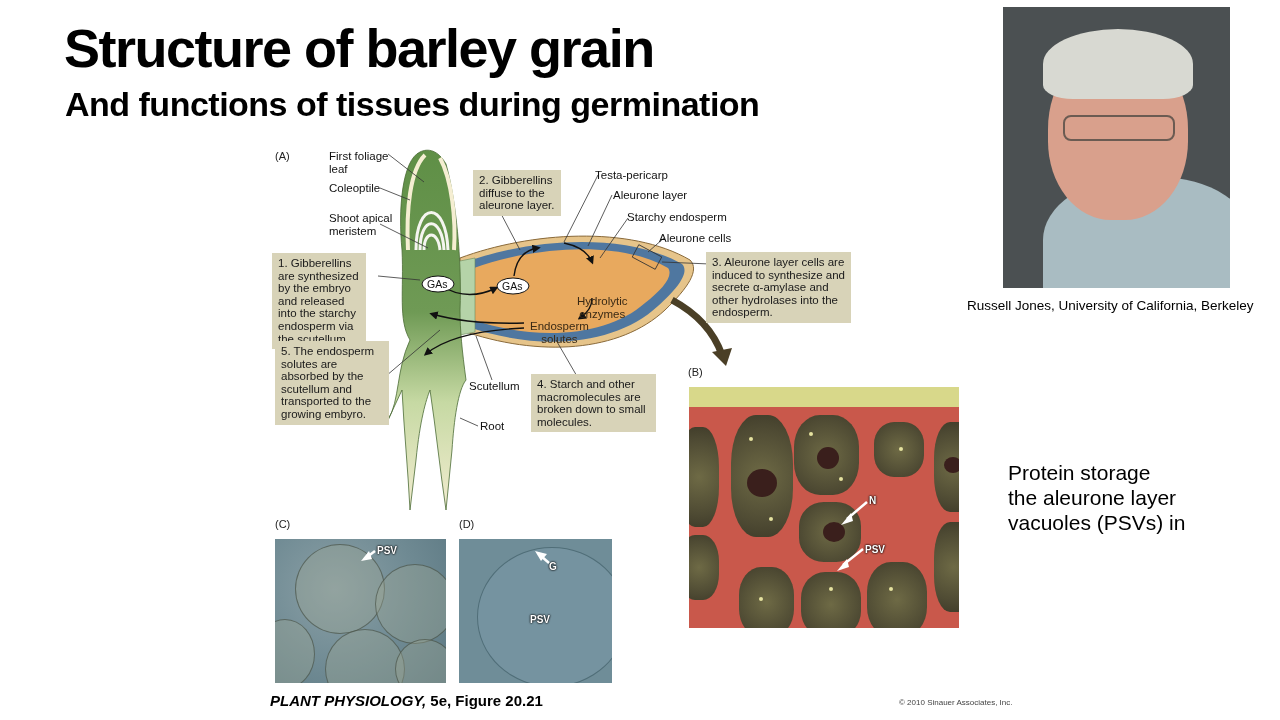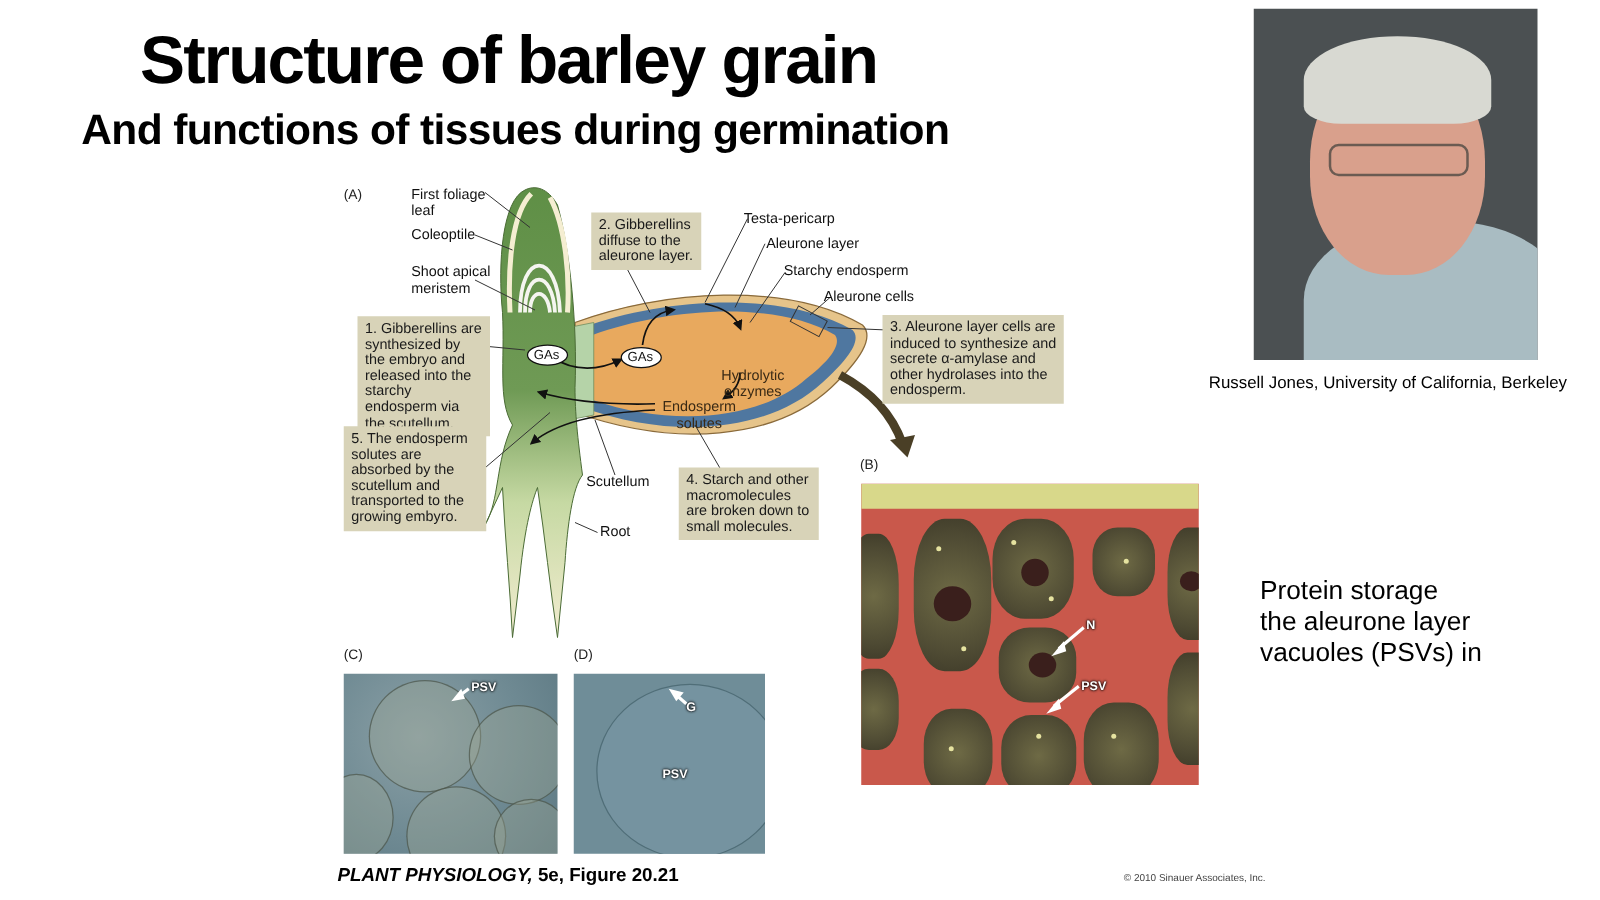--- a/index.html
+++ b/index.html
@@ -1,19 +1,19 @@
 <!DOCTYPE html>
 <html><head>
   <meta charset="utf-8">
   <style>
     * { margin: 0; padding: 0; box-sizing: border-box; }
     html, body { width: 1280px; height: 720px; background: #ffffff; overflow: hidden; }
     body { position: relative; font-family: "Liberation Sans", sans-serif; color: #000; }
 
-    .title { position: absolute; left: 64px; top: 18px; font-size: 54px; font-weight: bold; letter-spacing: -1.5px; line-height: 60px; margin-left: 48px; }
+    .title { position: absolute; left: 64px; top: 18px; font-size: 54px; font-weight: bold; letter-spacing: -1.5px; line-height: 60px; }
     .subtitle { position: absolute; left: 65px; top: 84px; font-size: 34px; font-weight: bold; letter-spacing: -0.5px; line-height: 40px; }
 
     .figure { position: absolute; left: 270px; top: 140px; width: 700px; height: 560px; }
     .fig-svg { position: absolute; left: 0; top: 0; }
 
     .panel-label { position: absolute; font-size: 11px; color: #222; }
     .label { position: absolute; font-size: 11.5px; color: #111; line-height: 13px; white-space: nowrap; }
 
     .note { position: absolute; background: #d8d3b8; color: #1a1a1a; font-size: 11.5px; line-height: 12.6px; padding: 4px 6px; }
 
@@ -131,24 +131,24 @@
   </div>
   <div class="label" style="left:260px;top:180px;text-align:center;color:#3a2a15;">
     <div>Endosperm</div>
     <div>solutes</div>
   </div>
   <div class="label" style="left:157px;top:138px;font-size:10.5px;">GAs</div>
   <div class="label" style="left:232px;top:140px;font-size:10.5px;">GAs</div>
   <div class="label" style="left:199px;top:240px;">Scutellum</div>
   <div class="label" style="left:210px;top:280px;">Root</div>
 
-  <div class="note" style="left:16px;top:113px;width:106px;">1. Gibberellins are synthesized by the embryo and released into the starchy endosperm via the scutellum.</div>
+  <div class="note" style="left:2px;top:113px;width:94px;">1. Gibberellins are synthesized by the embryo and released into the starchy endosperm via the scutellum.</div>
   <div class="note" style="left:203px;top:30px;width:88px;">2. Gibberellins diffuse to the aleurone layer.</div>
   <div class="note" style="left:436px;top:112px;width:145px;">3. Aleurone layer cells are induced to synthesize and secrete α-amylase and other hydrolases into the endosperm.</div>
-  <div class="note" style="left:273px;top:234px;width:112px;">4. Starch and other macromolecules are broken down to small molecules.</div>
+  <div class="note" style="left:261px;top:234px;width:125px;">4. Starch and other macromolecules are broken down to small molecules.</div>
   <div class="note" style="left:5px;top:201px;width:114px;">5. The endosperm solutes are absorbed by the scutellum and transported to the growing embyro.</div>
 
   <div class="micro micro-b">
     <div style="position:absolute;left:0;top:0;width:270px;height:20px;background:#d8d88a;"></div>
     <div class="cell" style="left:-10px;top:40px;width:40px;height:100px;"></div>
     <div class="cell" style="left:42px;top:28px;width:62px;height:122px;"></div>
     <div class="cell" style="left:105px;top:28px;width:65px;height:80px;"></div>
     <div class="cell" style="left:185px;top:35px;width:50px;height:55px;"></div>
     <div class="cell" style="left:245px;top:35px;width:40px;height:90px;"></div>
     <div class="cell" style="left:-10px;top:148px;width:40px;height:65px;"></div>

